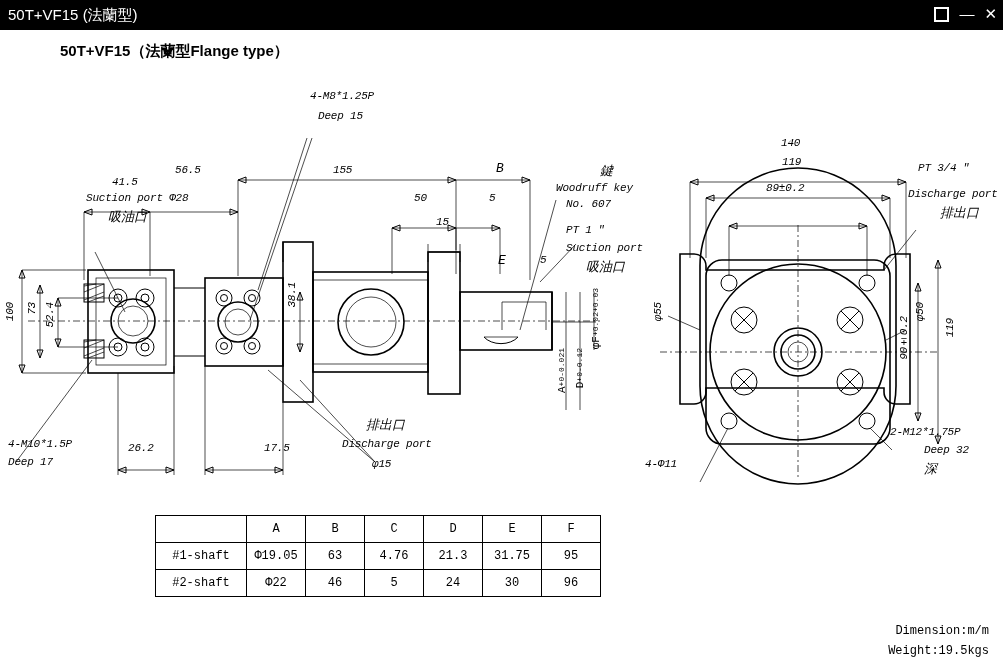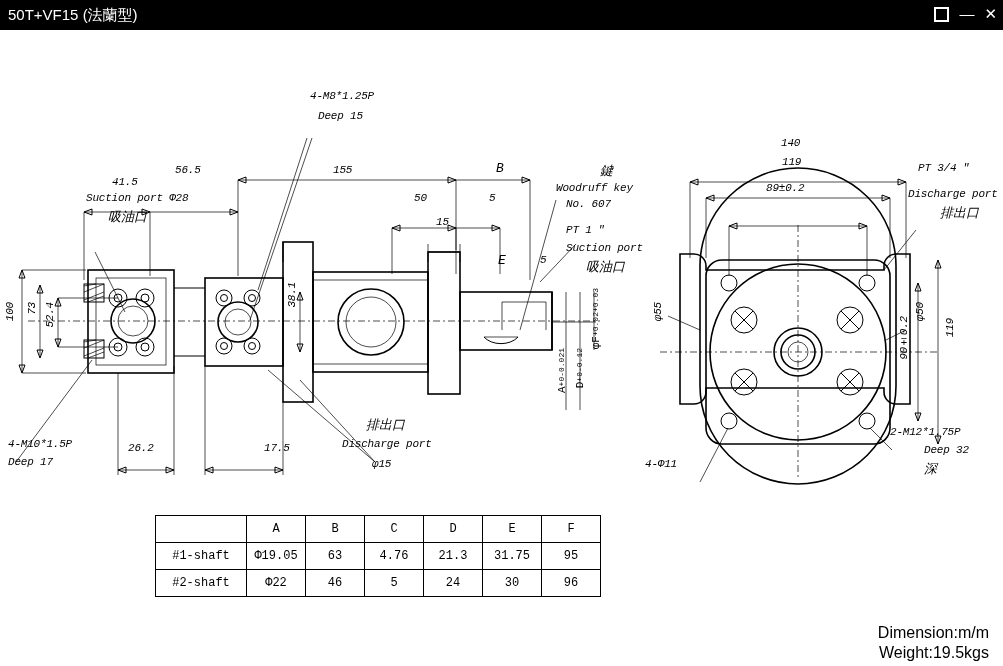--- a/index.html
+++ b/index.html
@@ -28,38 +28,39 @@
   .thin{stroke:#000;stroke-width:0.7;fill:none;}
   .dash{stroke:#000;stroke-width:0.7;fill:none;stroke-dasharray:7 3 2 3;}
   .hatch{stroke:#000;stroke-width:0.7;fill:none;}
 
   
   .tbl{position:absolute;left:155px;top:485px;border-collapse:collapse;font-size:12px;}
   .tbl td,.tbl th{border:1px solid #000;padding:3px 6px;text-align:center;font-weight:normal;
        font-family:"Liberation Mono",monospace;height:20px;min-width:46px;}
   .tbl td.first{min-width:78px;}
 
-  .foot{position:absolute;right:14px;font-size:16px;color:#000;font-family:Liberation Sans, sans-serif;}
+  .foot{position:absolute;right:14px;font-size:12px;color:#000;font-family:Liberation Mono, monospace;}
 </style>
 </head>
 <body>
 
 <div id="root">
 
   <div class="titlebar">
     <div class="t">50T+VF15 (法蘭型)</div>
     <div class="winbtns">
       <span class="sqbtn"></span>
       <span>—</span>
       <span>✕</span>
     </div>
   </div>
 
   <div class="sheet">
 
+    <div class="hdr">50T+VF15（法蘭型Flange type）</div>
 
     <svg width="1003" height="636">
 
       <line class="dash" x1="28" y1="291" x2="600" y2="291"></line>
 
       <rect class="ln2" x="88" y="240" width="86" height="103"></rect>
       <rect class="thin" x="96" y="248" width="70" height="87"></rect>
 
       <circle class="ln" cx="118" cy="268" r="9"></circle>
         <circle class="ln" cx="118" cy="268" r="4"></circle>

